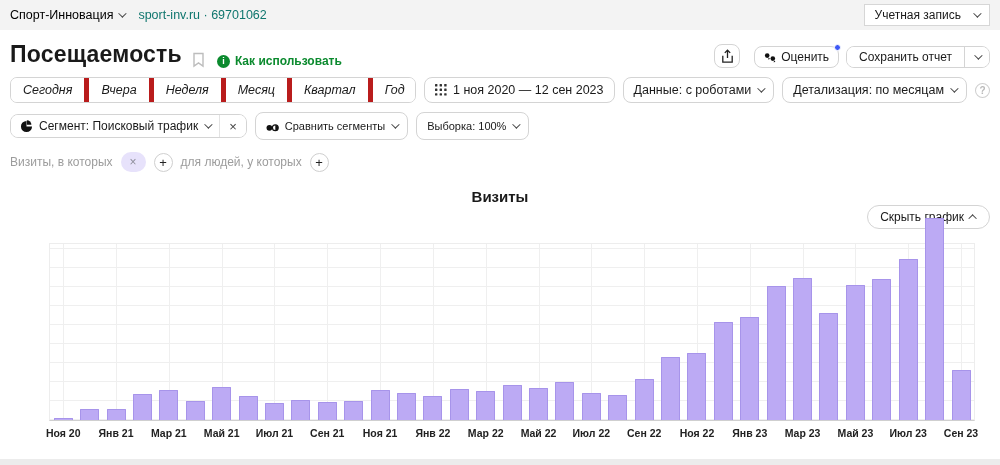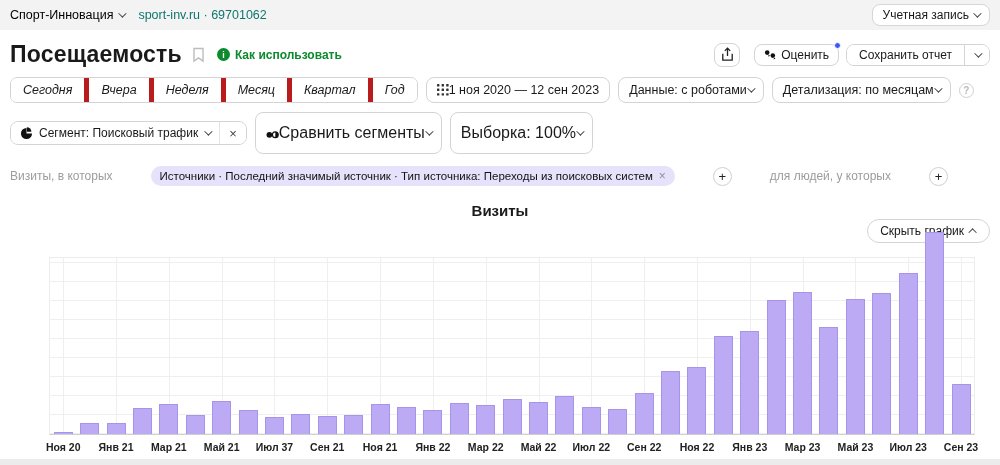--- a/index.html
+++ b/index.html
@@ -4,31 +4,31 @@
 <style>
   * { box-sizing: border-box; margin: 0; padding: 0; }
   html,body { width:1000px; height:465px; overflow:hidden; background:#fff;
     font-family:"Liberation Sans", sans-serif; color:#1a1a1a; }
 
   
   .topbar { height:30px; background:#f3f3f3; display:flex; align-items:center; padding:0 10px; }
   .counter-name { font-size:12.5px; color:#000; display:flex; align-items:center; gap:5px; cursor:pointer; }
   .counter-meta { font-size:12.5px; color:#0f766e; margin-left:14px; }
   .topbar-spacer { flex:1; }
-  .account-btn { background:#fff; border:1px solid #d6d6d6; border-radius:8px; padding:3px 10px;
-    font-size:12px; display:flex; align-items:center; gap:4px; cursor:pointer; }
+  .account-btn { background:#fff; border:1px solid #d6d6d6; border-radius:0; padding:3px 10px;
+    font-size:12px; display:flex; align-items:center; gap:12px; cursor:pointer; }
 
   .chev { display:inline-block; width:6px; height:6px; border-right:1.4px solid #444;
     border-bottom:1.4px solid #444; transform:rotate(45deg) translateY(-2px); }
   .chev.up { transform:rotate(-135deg) translateY(-2px); }
 
   .content { padding:0 10px; }
 
   
-  .title-row { display:flex; align-items:center; margin-top:11px; }
+  .title-row { display:flex; align-items:flex-end; margin-top:11px; }
   .page-title { font-size:23px; font-weight:700; letter-spacing:.2px; }
   .bookmark { margin-left:10px; display:flex; cursor:pointer; }
   .howto { margin-left:12px; display:flex; align-items:center; gap:5px; cursor:pointer; }
   .howto .badge { width:13px; height:13px; border-radius:50%; background:#0b8a2e; color:#fff;
     font-size:9px; font-weight:700; display:flex; align-items:center; justify-content:center; }
   .howto .txt { color:#0b8a2e; font-size:12px; font-weight:700; }
   .title-row .spacer { flex:1; }
   .iconbtn { width:26px; height:24px; border:1px solid #d4d4d4; border-radius:8px; background:#fff;
     display:flex; align-items:center; justify-content:center; cursor:pointer; }
   .rate-btn { position:relative; margin-left:14px; border:1px solid #d4d4d4; border-radius:8px;
@@ -40,32 +40,32 @@
   .save-caret { background:#fff; border-left:1px solid #d4d4d4; padding:3px 9px; display:flex;
     align-items:center; cursor:pointer; }
 
   
   .row { display:flex; align-items:center; margin-top:9px; }
   .seg-group { display:flex; border:1px solid #d4d4d4; border-radius:7px; overflow:hidden; height:26px;font-style:italic; }
   .seg-btn { background:#fff; padding:0 12px; font-size:12.5px; display:flex; align-items:center;
     cursor:pointer; border-left:5px solid #b91c1c; }
   .seg-btn:first-child { border-left:none; }
   .ctl-btn { height:26px; background:#fff; border:1px solid #d4d4d4; border-radius:8px; padding:0 10px;
-    font-size:12.5px; display:flex; align-items:center; margin-left:8px; cursor:pointer; white-space:nowrap; }
+    font-size:12.5px; display:flex; align-items:center; gap:6px; margin-left:8px; cursor:pointer; white-space:nowrap; }
   .help-circle { width:15px; height:15px; border:1.4px solid #cfcfcf; border-radius:50%; color:#b9b9b9;
     font-size:10px; font-weight:700; display:flex; align-items:center; justify-content:center; margin-left:8px; }
 
   .split-group { height:24px; display:flex; border:1px solid #d4d4d4; border-radius:8px; overflow:hidden; }
   .split-main { background:#fff; padding:0 9px; font-size:12px; display:flex; align-items:center; gap:6px; cursor:pointer; }
   .split-x { background:#fff; border-left:1px solid #e3e3e3; padding:0 9px; display:flex; align-items:center;
     font-size:13px; color:#444; cursor:pointer; }
-  .row2 .ctl-btn { height:42px; font-size:16px; }
-
-  
-  .filter-row { display:flex; align-items:center; margin-top:12px;gap:30px; }
+  .row2 .ctl-btn { height:28px; font-size:11px; }
+
+  
+  .filter-row { display:flex; align-items:center; margin-top:12px; }
   .muted { color:#9c9c9c; font-size:12px; }
   .chip { margin-left:8px; background:#e7e2fb; border-radius:10px; padding:3px 9px; font-size:11.5px;
     color:#121212; display:flex; align-items:center; gap:6px; cursor:pointer; white-space:nowrap; }
   .chip .x { color:#8f8f9c; font-size:12px; cursor:pointer; }
   .plus-btn { width:19px; height:19px; border:1px solid #cfcfcf; border-radius:50%; background:#fff;
     font-size:13px; color:#222; display:flex; align-items:center; justify-content:center; margin:0 8px; cursor:pointer; }
 
   
   .visits-row { display:flex; align-items:center; margin-top:16px;flex-direction:column; }
   .visits-title { font-size:15px; font-weight:700; }
@@ -207,21 +207,20 @@
     </div>
     <div class="ctl-btn">
       <span>Выборка: 100%</span>
       <span class="chev"></span>
     </div>
   </div>
 
   <div class="filter-row">
     <span class="muted">Визиты, в которых</span>
     <div class="chip">
-      <span>Источники · Последний значимый источник · Тип источника: Переходы из поисковых систем</span>
       <span class="x">×</span>
     </div>
     <div class="plus-btn">+</div>
     <span class="muted">для людей, у которых</span>
     <div class="plus-btn">+</div>
   </div>
 
   <div class="visits-row">
     <div class="visits-title">Визиты</div>
     <div class="hide-chart">
@@ -255,21 +254,21 @@
         </div>
         <div class="cell gridded">
           <div class="bar" style="height: 33px;"></div>
           <span class="tick">Май 21</span>
         </div>
         <div class="cell">
           <div class="bar" style="height: 24px;"></div>
         </div>
         <div class="cell gridded">
           <div class="bar" style="height: 17px;"></div>
-          <span class="tick">Июл 37</span>
+          <span class="tick">Июл 21</span>
         </div>
         <div class="cell">
           <div class="bar" style="height: 20px;"></div>
         </div>
         <div class="cell gridded">
           <div class="bar" style="height: 18px;"></div>
           <span class="tick">Сен 21</span>
         </div>
         <div class="cell">
           <div class="bar" style="height: 19px;"></div>

